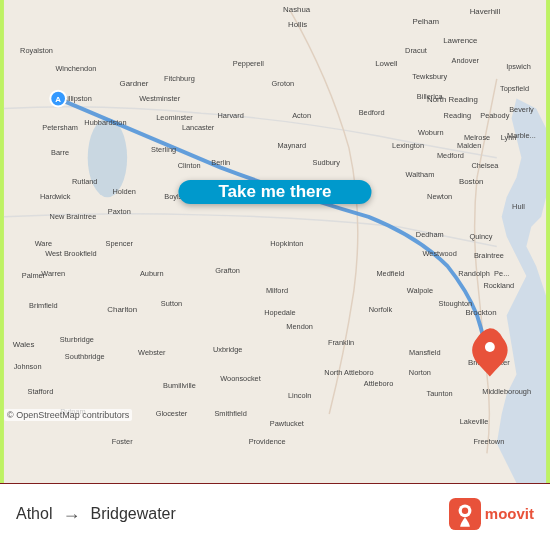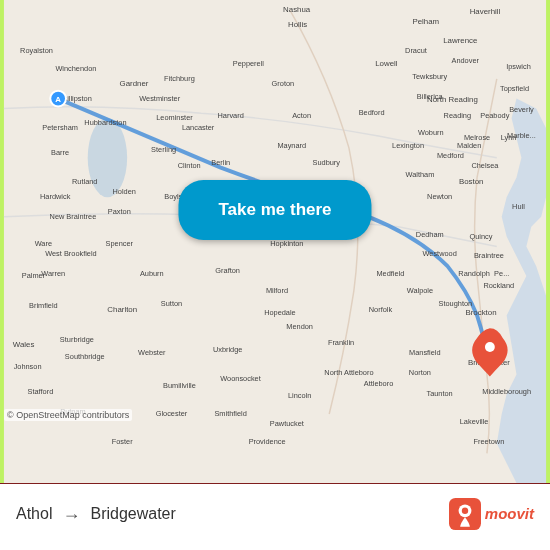--- a/index.html
+++ b/index.html
@@ -23,21 +23,21 @@
     }
     #take-me-there-btn {
       position: absolute;
       top: 180px;
       left: 50%;
       transform: translateX(-50%);
       background-color: #0099cc;
       color: white;
       border: none;
       border-radius: 25px;
-      padding: 20px 40px;
+      padding: 2px 40px;
       font-size: 17px;
       font-weight: bold;
       cursor: pointer;
       white-space: nowrap;
       z-index: 10;
       box-shadow: 0 2px 6px rgba(0,0,0,0.3);
     }
     #footer {
       width: 550px;
       height: 60px;
@@ -73,21 +73,20 @@
       gap: 4px;
     }
     #moovit-icon {
       width: 32px;
       height: 32px;
     }
     #moovit-text {
       font-size: 15px;
       font-weight: bold;
       color: #e8523a;
-      font-style: italic;
     }
     #osm-attribution {
       position: absolute;
       bottom: 62px;
       left: 4px;
       font-size: 9px;
       color: #555;
       background: rgba(255,255,255,0.7);
       padding: 1px 3px;
       border-radius: 2px;

